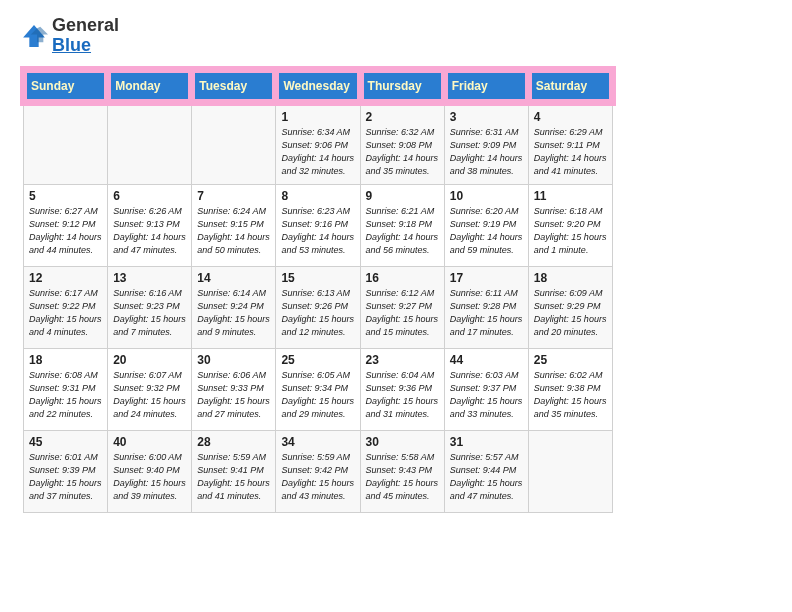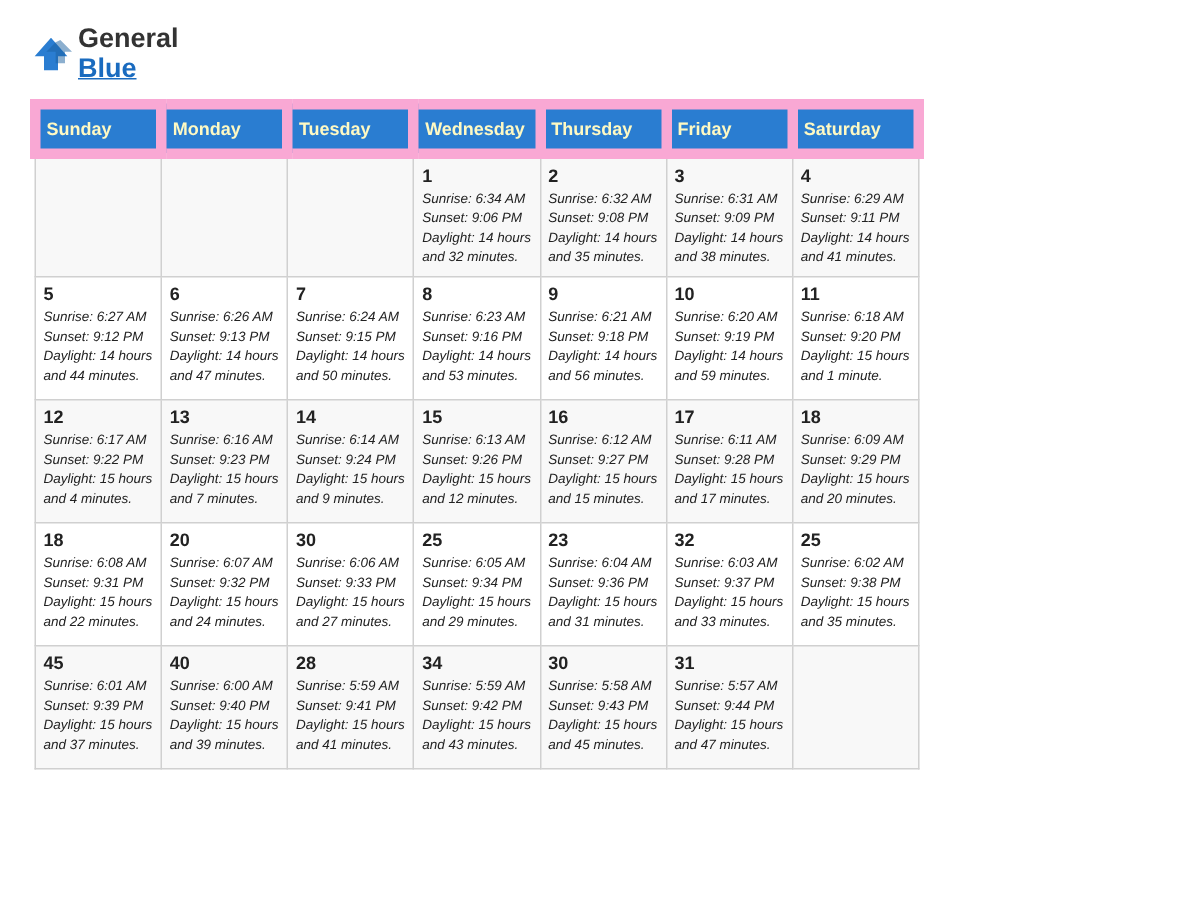--- a/index.html
+++ b/index.html
@@ -153,21 +153,21 @@
           <td><span class="day-number">16</span><span class="day-info">Sunrise: 6:12 AM<br>Sunset: 9:27 PM<br>Daylight: 15 hours and 15 minutes.</span></td>
           <td><span class="day-number">17</span><span class="day-info">Sunrise: 6:11 AM<br>Sunset: 9:28 PM<br>Daylight: 15 hours and 17 minutes.</span></td>
           <td><span class="day-number">18</span><span class="day-info">Sunrise: 6:09 AM<br>Sunset: 9:29 PM<br>Daylight: 15 hours and 20 minutes.</span></td>
         </tr>
         <tr>
           <td><span class="day-number">18</span><span class="day-info">Sunrise: 6:08 AM<br>Sunset: 9:31 PM<br>Daylight: 15 hours and 22 minutes.</span></td>
           <td><span class="day-number">20</span><span class="day-info">Sunrise: 6:07 AM<br>Sunset: 9:32 PM<br>Daylight: 15 hours and 24 minutes.</span></td>
           <td><span class="day-number">30</span><span class="day-info">Sunrise: 6:06 AM<br>Sunset: 9:33 PM<br>Daylight: 15 hours and 27 minutes.</span></td>
           <td><span class="day-number">25</span><span class="day-info">Sunrise: 6:05 AM<br>Sunset: 9:34 PM<br>Daylight: 15 hours and 29 minutes.</span></td>
           <td><span class="day-number">23</span><span class="day-info">Sunrise: 6:04 AM<br>Sunset: 9:36 PM<br>Daylight: 15 hours and 31 minutes.</span></td>
-          <td><span class="day-number">32</span><span class="day-info">Sunrise: 6:03 AM<br>Sunset: 9:37 PM<br>Daylight: 15 hours and 33 minutes.</span></td>
+          <td><span class="day-number">44</span><span class="day-info">Sunrise: 6:03 AM<br>Sunset: 9:37 PM<br>Daylight: 15 hours and 33 minutes.</span></td>
           <td><span class="day-number">25</span><span class="day-info">Sunrise: 6:02 AM<br>Sunset: 9:38 PM<br>Daylight: 15 hours and 35 minutes.</span></td>
         </tr>
         <tr>
           <td><span class="day-number">45</span><span class="day-info">Sunrise: 6:01 AM<br>Sunset: 9:39 PM<br>Daylight: 15 hours and 37 minutes.</span></td>
           <td><span class="day-number">40</span><span class="day-info">Sunrise: 6:00 AM<br>Sunset: 9:40 PM<br>Daylight: 15 hours and 39 minutes.</span></td>
           <td><span class="day-number">28</span><span class="day-info">Sunrise: 5:59 AM<br>Sunset: 9:41 PM<br>Daylight: 15 hours and 41 minutes.</span></td>
           <td><span class="day-number">34</span><span class="day-info">Sunrise: 5:59 AM<br>Sunset: 9:42 PM<br>Daylight: 15 hours and 43 minutes.</span></td>
           <td><span class="day-number">30</span><span class="day-info">Sunrise: 5:58 AM<br>Sunset: 9:43 PM<br>Daylight: 15 hours and 45 minutes.</span></td>
           <td><span class="day-number">31</span><span class="day-info">Sunrise: 5:57 AM<br>Sunset: 9:44 PM<br>Daylight: 15 hours and 47 minutes.</span></td>
           <td class="empty-cell"></td>

